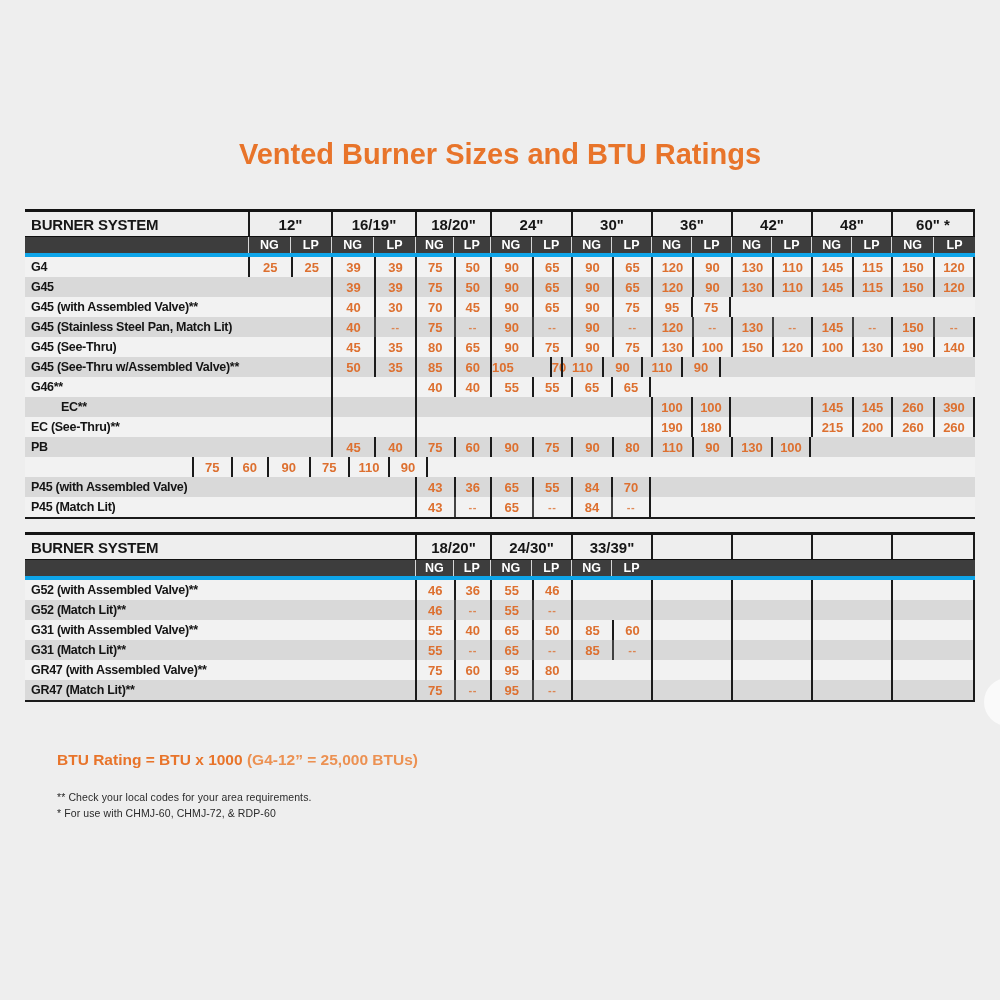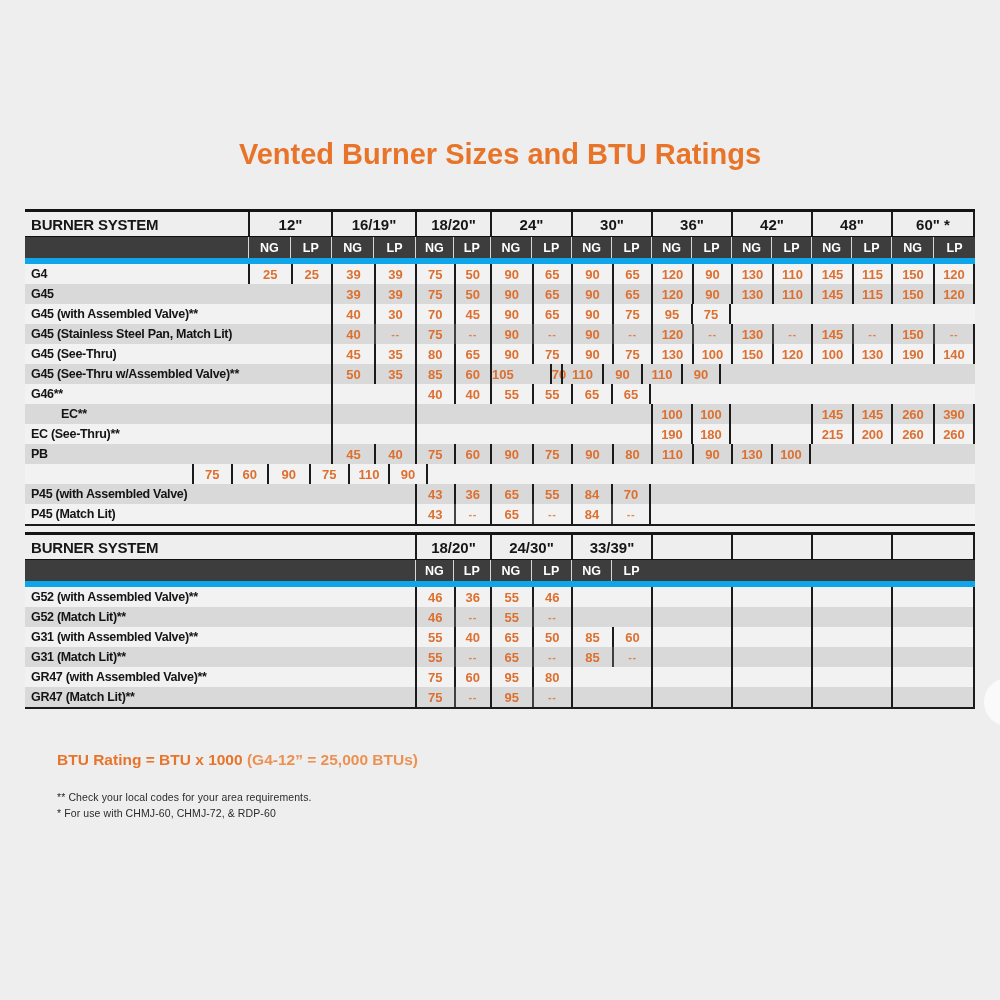--- a/index.html
+++ b/index.html
@@ -13,22 +13,22 @@
          font-size:29px;font-weight:bold;color:var(--title-orange);letter-spacing:0;}
   .btable{position:absolute;width:950px;border-top:3px solid #141414;}
   #table1{left:25px;top:209px;}
   #table2{left:25px;top:532px;}
   .hdr-row{display:flex;height:24px;align-items:stretch;}
   .hdr-label{display:flex;align-items:center;padding-left:6px;box-sizing:border-box;
              font-weight:bold;font-size:15px;color:#161616;letter-spacing:-0.2px;}
   .hdr-group{display:flex;align-items:center;justify-content:center;box-sizing:border-box;
              font-weight:bold;font-size:15px;color:#161616;border-left:2px solid var(--line);}
   .hdr-group.rb{border-right:2px solid var(--line);}
-  .band-row{display:flex;height:28px;background:var(--band-bg);
-            border-top:1px solid #111;border-bottom:6px solid #0ea5e9;box-sizing:border-box;}
+  .band-row{display:flex;height:21px;background:var(--band-bg);
+            border-top:1px solid #111;border-bottom:4px solid #0ea5e9;box-sizing:border-box;}
   .band-label{box-sizing:border-box;}
   .band-pair{display:flex;box-sizing:border-box;}
   .band-half{width:50%;display:flex;align-items:center;justify-content:center;box-sizing:border-box;
              color:var(--band-text);font-weight:bold;font-size:12.5px;border-left:1.5px solid #d8d8d8;}
   .band-filler{box-sizing:border-box;}
   .tbody{border-bottom:2px solid var(--line);}
   .trow{display:flex;height:20px;}
   .trow.light{background:var(--row-light);}
   .trow.dark{background:var(--row-dark);}
   .row-label{display:flex;align-items:center;padding-left:6px;box-sizing:border-box;

